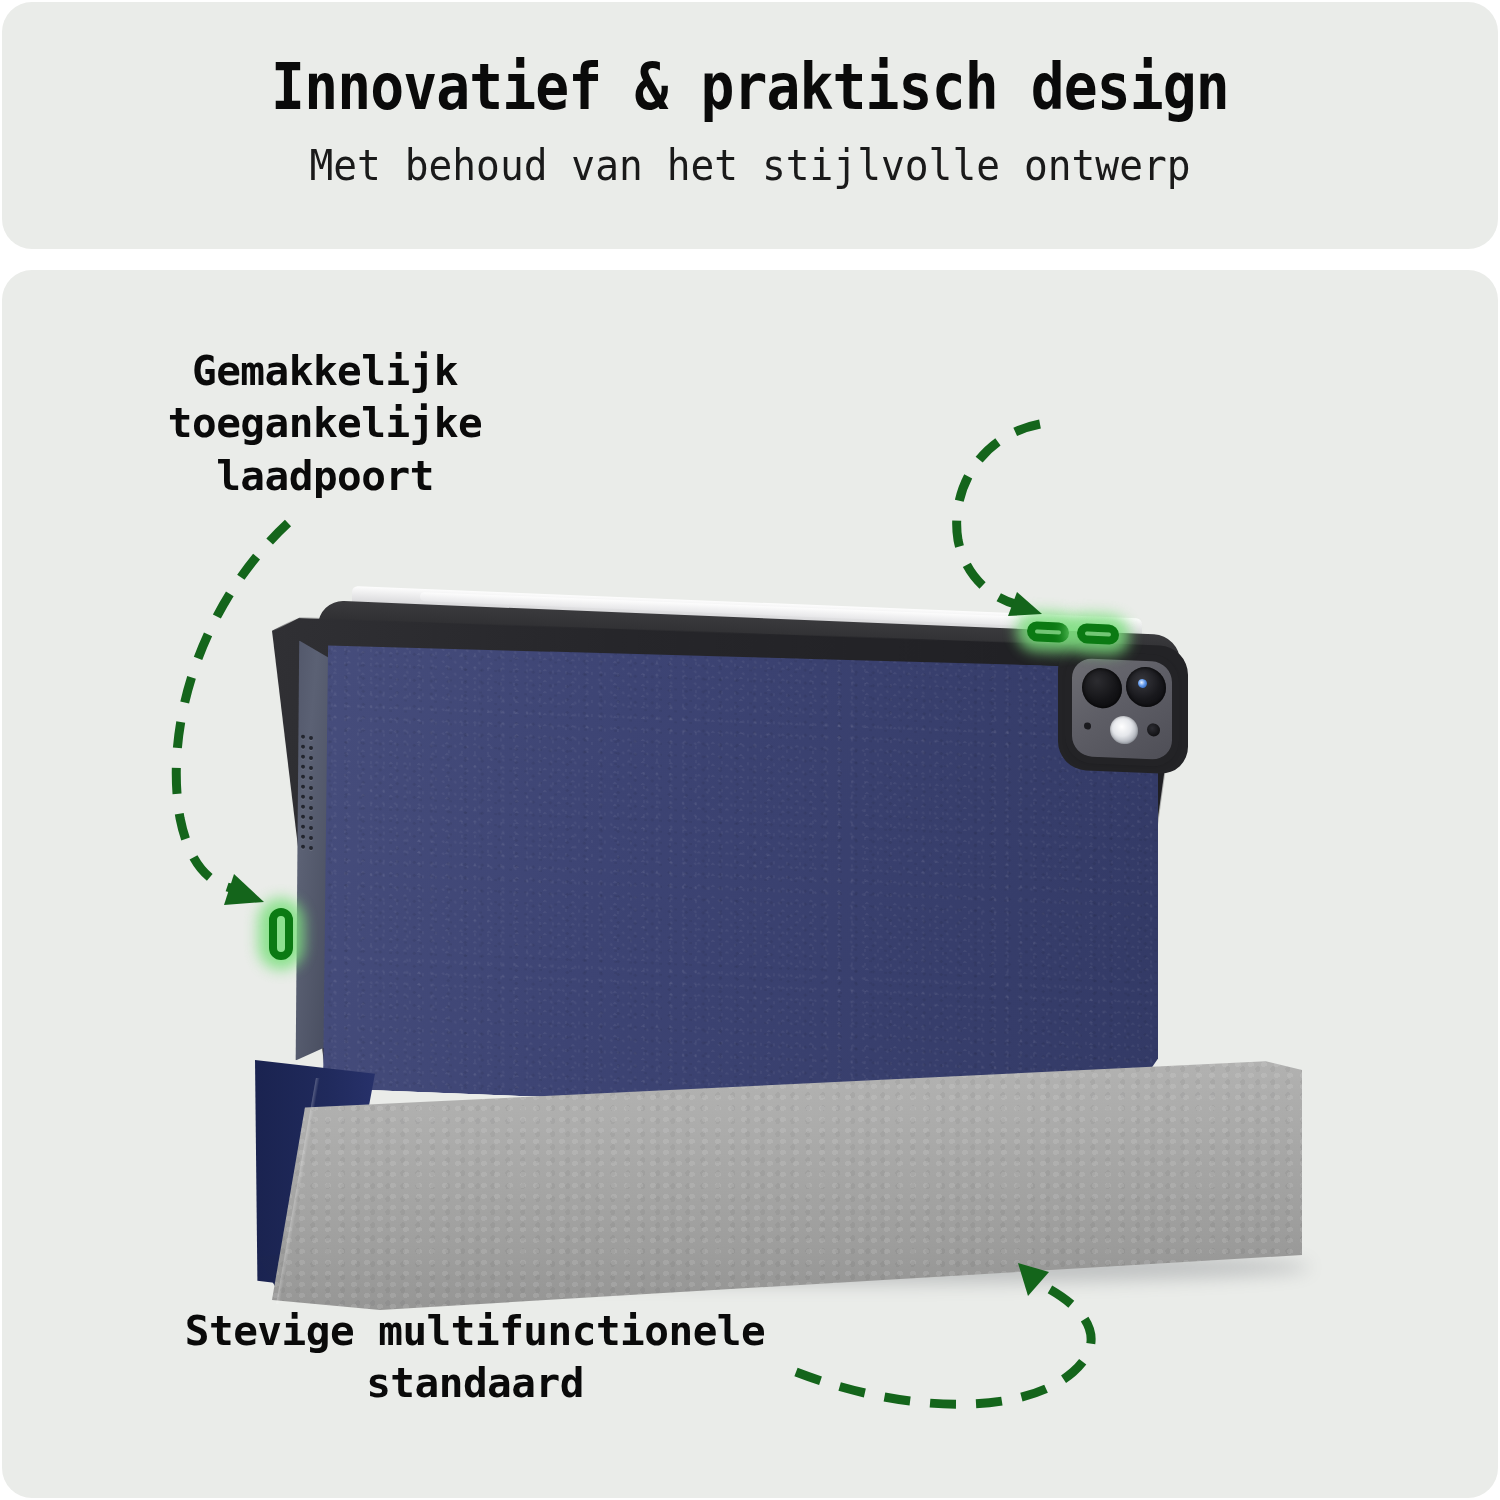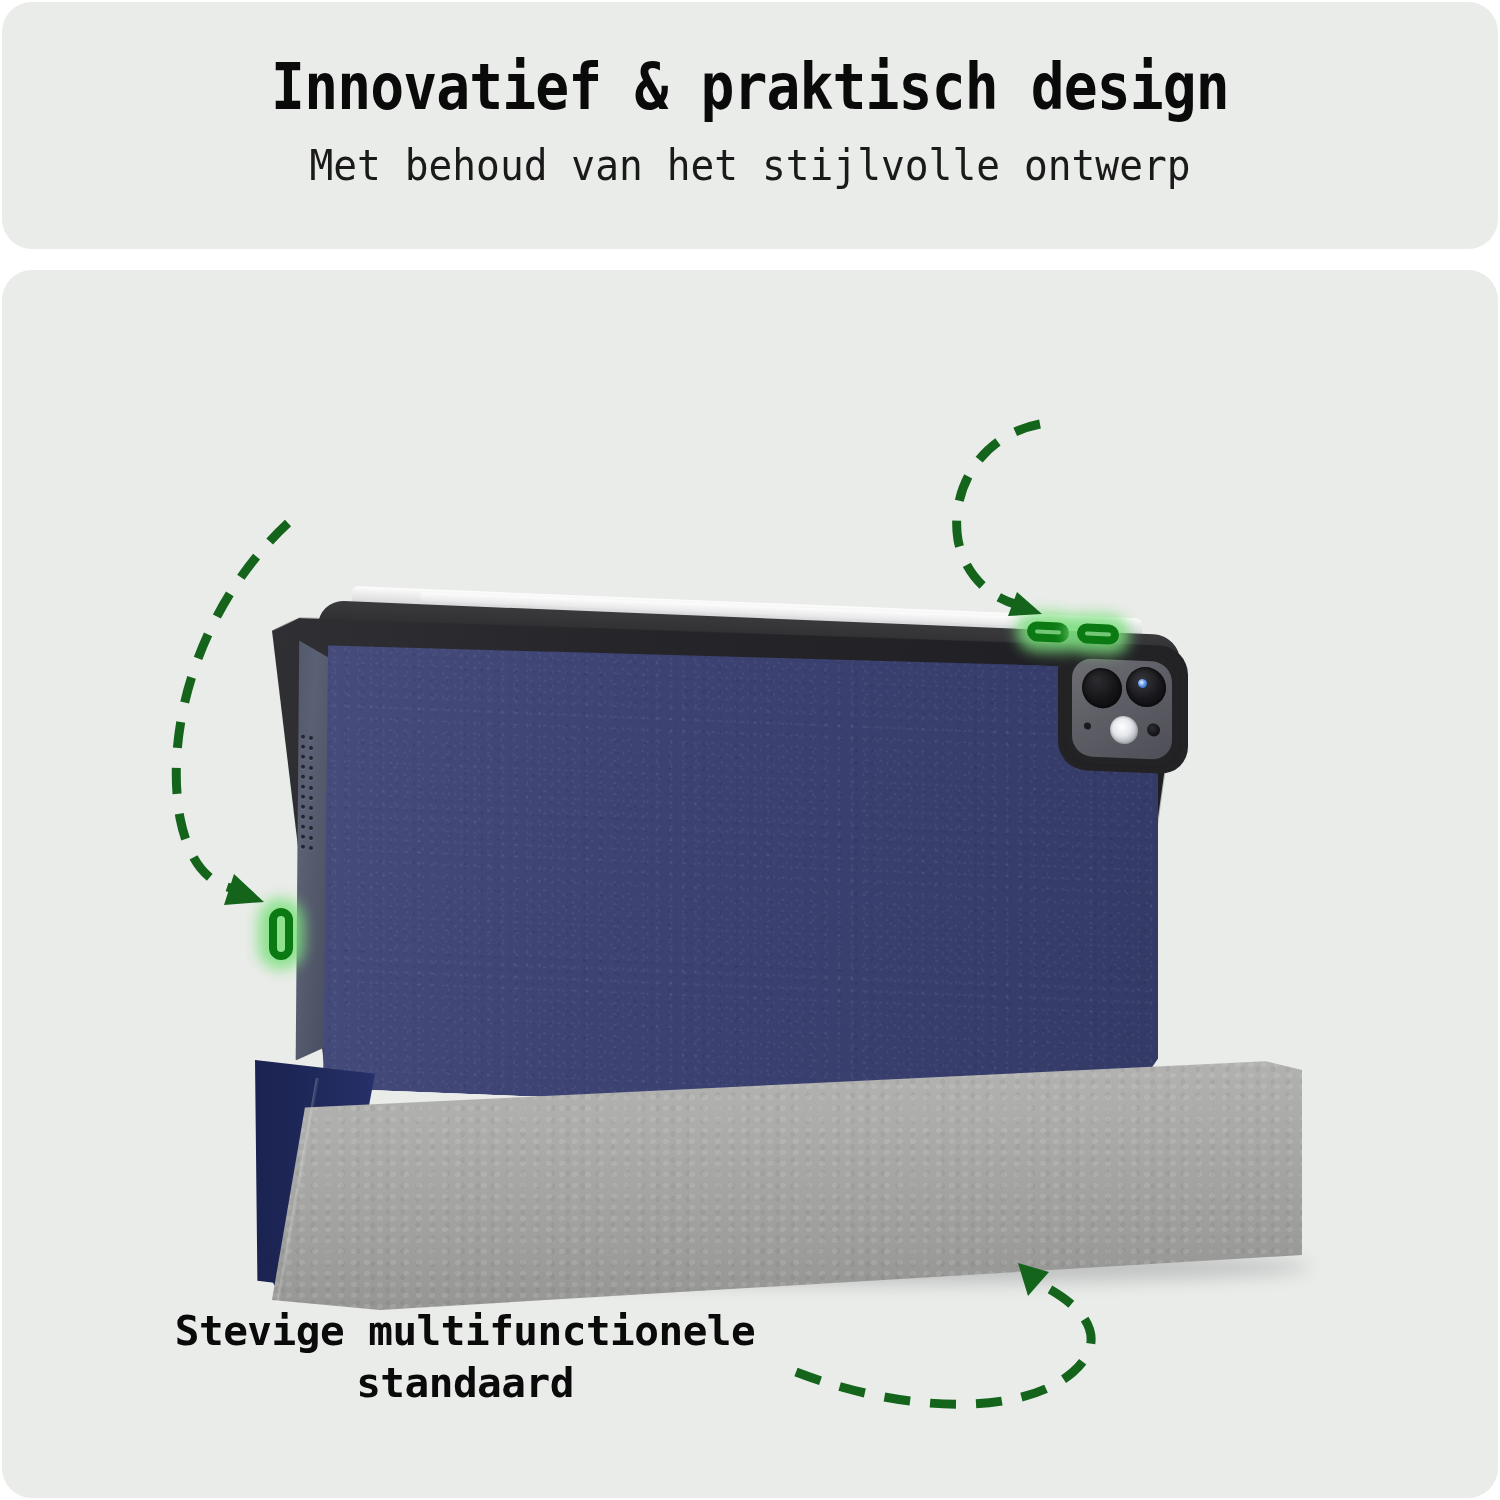--- a/index.html
+++ b/index.html
@@ -27,21 +27,21 @@
 
   
   .callout{
     position:absolute;text-align:center;color:#0a0a0a;
     font-family:"DejaVu Sans Mono","Liberation Mono",monospace;
     font-weight:bold;font-size:41px;line-height:1.28;
     letter-spacing:-0.5px;white-space:pre-line;
   }
   #callout-charging{left:90px;top:345px;width:470px;}
   #callout-buttons{left:1000px;top:345px;width:440px;}
-  #callout-stand{left:70px;top:1305px;width:790px;}
+  #callout-stand{left:80px;top:1305px;width:790px;}
 
   
   #arrows{position:absolute;left:0;top:0;width:1500px;height:1500px;pointer-events:none;}
 
   
   #tablet{position:absolute;left:0;top:0;width:1500px;height:1500px;}
 
   
   .silver-edge{
     position:absolute;
@@ -255,18 +255,21 @@
     <path d="M 288 523 C 205 600, 163 720, 180 818 C 190 868, 213 888, 243 890" fill="none" stroke="#14651b" stroke-width="9" stroke-dasharray="26 20" stroke-linecap="butt"></path>
     <polygon points="234,874 264,902 224,905" fill="#14651b"></polygon>
 
     <path d="M 1040 424 C 978 436, 950 492, 958 540 C 966 580, 995 600, 1022 606" fill="none" stroke="#14651b" stroke-width="9" stroke-dasharray="26 20" stroke-linecap="butt"></path>
     <polygon points="1017,592 1042,614 1008,616" fill="#14651b"></polygon>
 
     <path d="M 796 1372 C 900 1412, 1020 1418, 1073 1372 C 1105 1344, 1095 1312, 1040 1284" fill="none" stroke="#14651b" stroke-width="9" stroke-dasharray="26 20" stroke-linecap="butt"></path>
     <polygon points="1018,1263 1049,1272 1028,1296" fill="#14651b"></polygon>
   </svg>
 
+  <div class="callout" id="callout-charging">Gemakkelijk
+toegankelijke
+laadpoort</div>
 
 
   <div class="callout" id="callout-stand">Stevige multifunctionele
 standaard</div>
 
 </div>
 
 </body></html>

